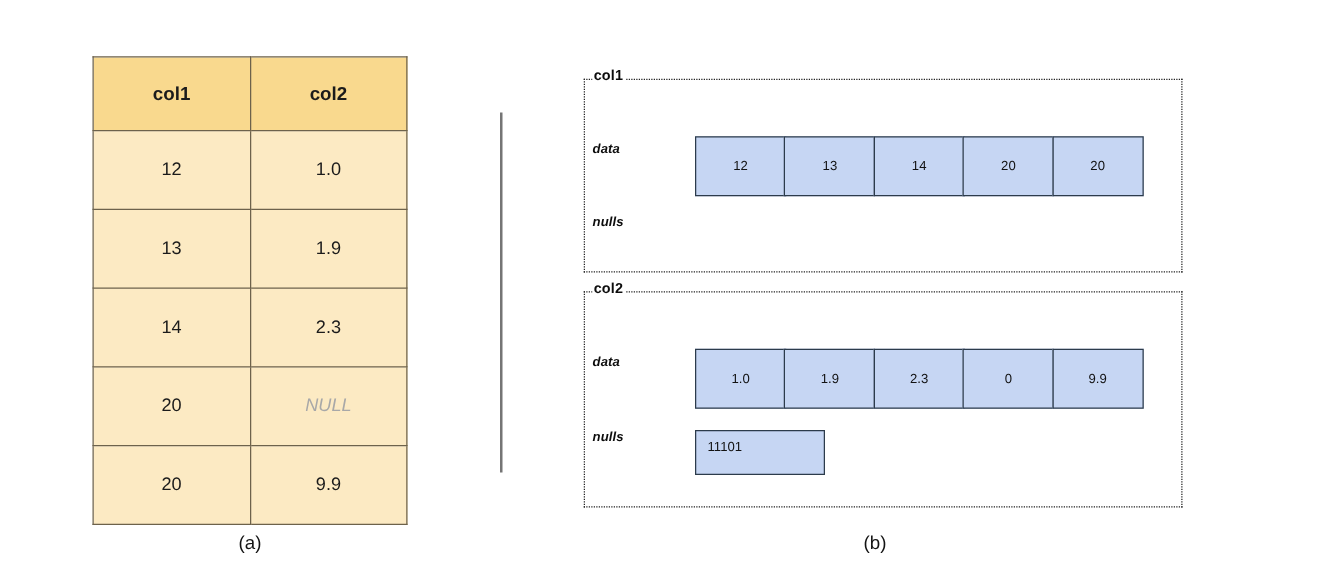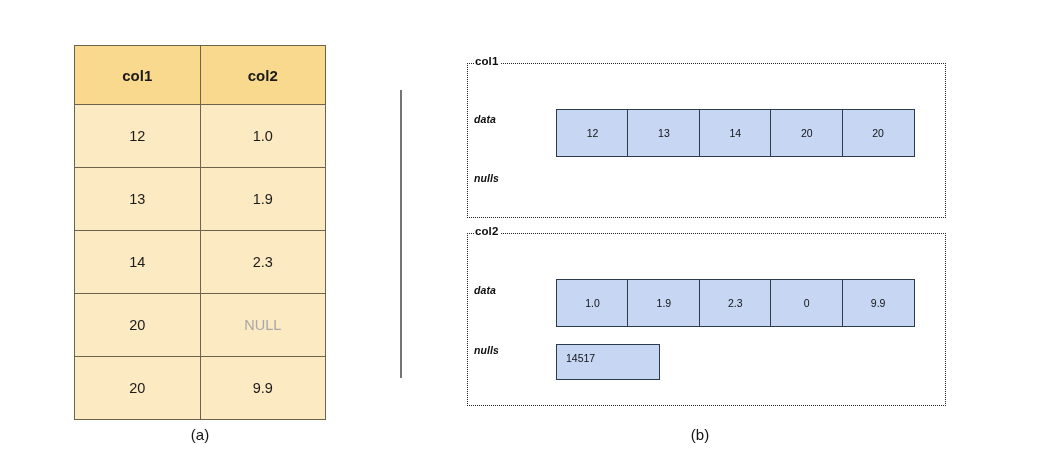--- a/index.html
+++ b/index.html
@@ -47,20 +47,21 @@
   }
   #sql-table td {
     height: 62px;
     background: #fceac3;
     color: #1b1b1b;
     font-size: 14.5px;
     font-weight: normal;
   }
   #sql-table td.null-cell {
     color: #a8a8a8;
+    font-style: italic;
   }
 
   .fig-caption {
     position: absolute;
     font-size: 15px;
     color: #141414;
     text-align: center;
   }
   #caption-a {
     left: 74px;
@@ -221,17 +222,17 @@
     <div class="panel-title">col2</div>
     <div class="row-label label-data">data</div>
     <div class="row-label label-nulls">nulls</div>
     <div class="cell-strip">
       <div class="data-cell">1.0</div>
       <div class="data-cell">1.9</div>
       <div class="data-cell">2.3</div>
       <div class="data-cell">0</div>
       <div class="data-cell">9.9</div>
     </div>
-    <div class="nulls-box">14517</div>
+    <div class="nulls-box">11101</div>
   </div>
 
 </div>
 <div class="fig-caption" id="caption-b">(b)</div>
 
 </body></html>

